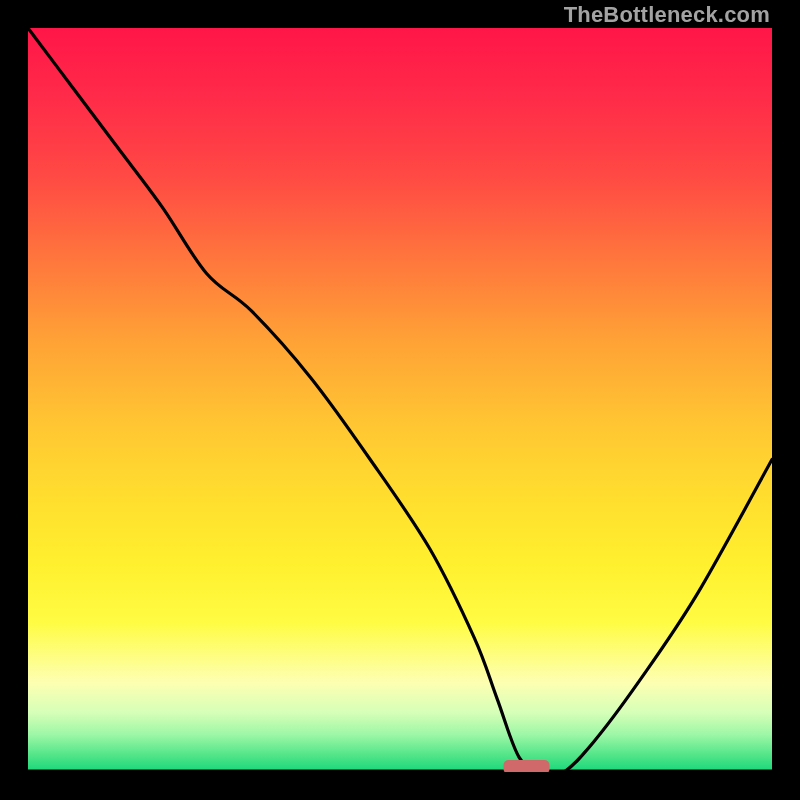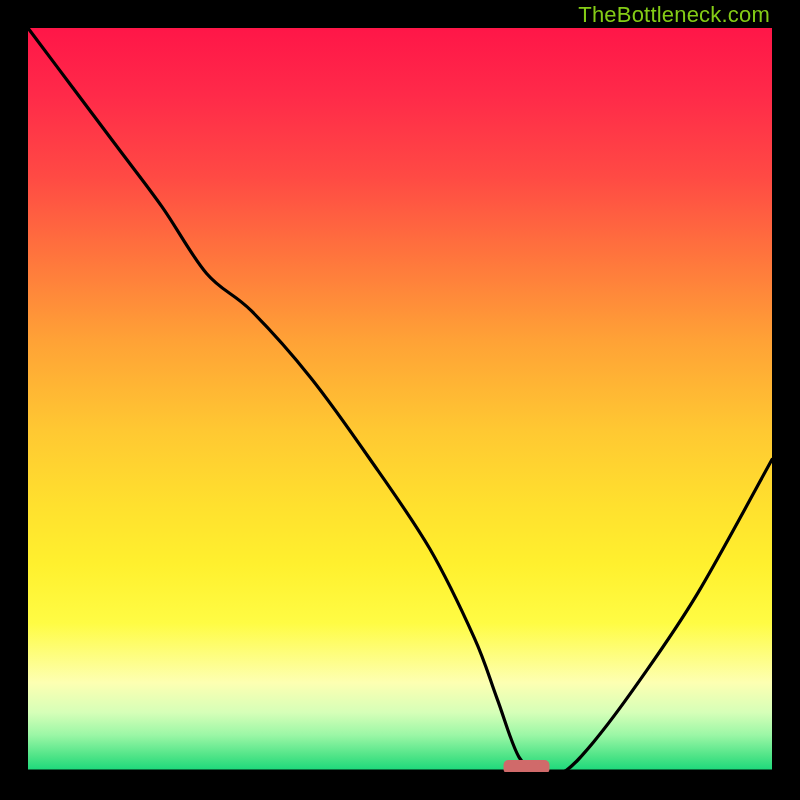--- a/index.html
+++ b/index.html
@@ -71,22 +71,22 @@
   .marker {
     fill: #d06a6a;
     stroke: none;
   }
   .watermark {
     position: absolute;
     top: 2px;
     right: 30px;
     font-family: Arial, Helvetica, sans-serif;
     font-size: 22px;
-    font-weight: 400;
-    color: #84cc16;
+    font-weight: 700;
+    color: #a3a3a3;
     letter-spacing: 0.2px;
     text-align: center;
   }
 </style>
 </head>
 <body>
 
 <div class="watermark">TheBottleneck.com</div>
 
 <div class="frame">

